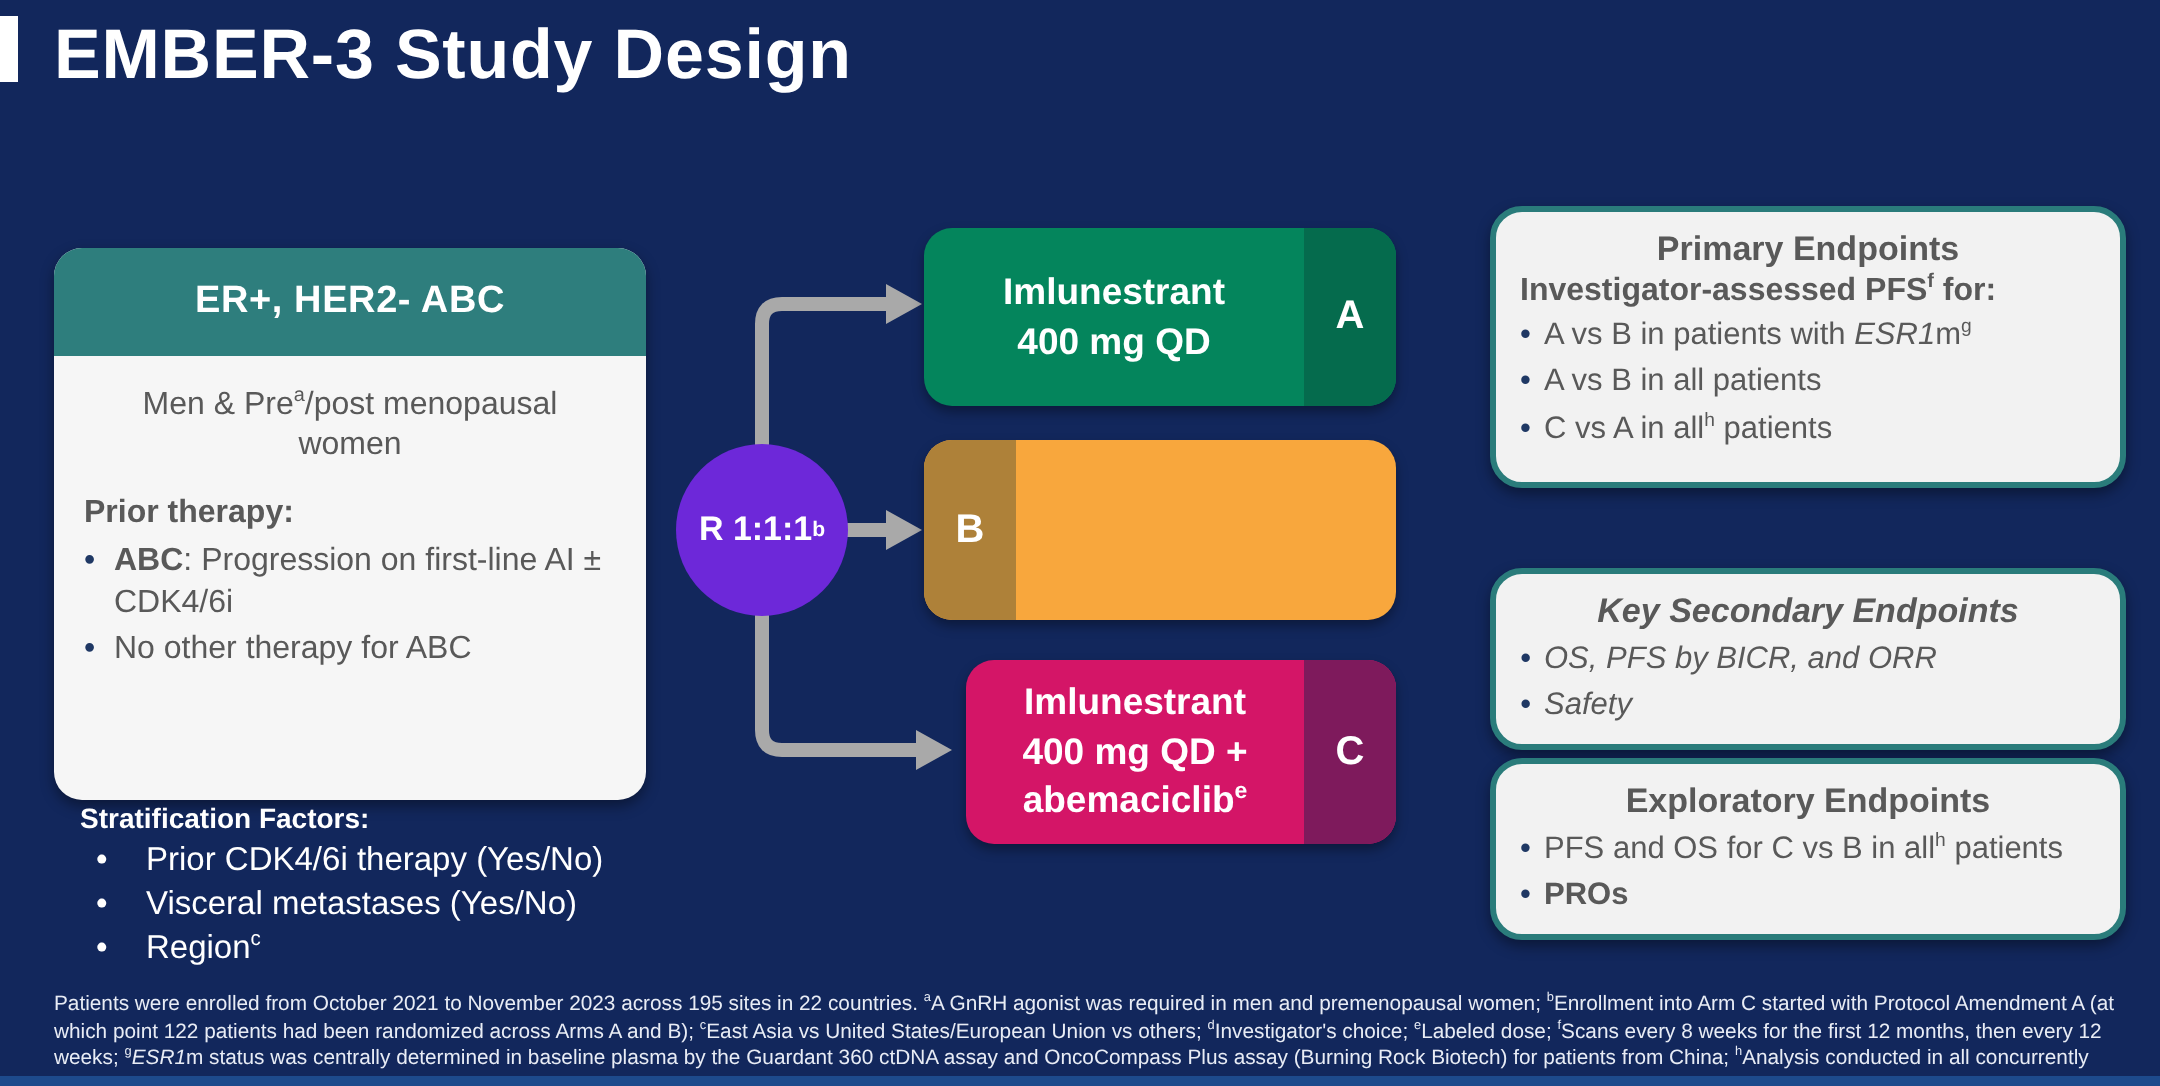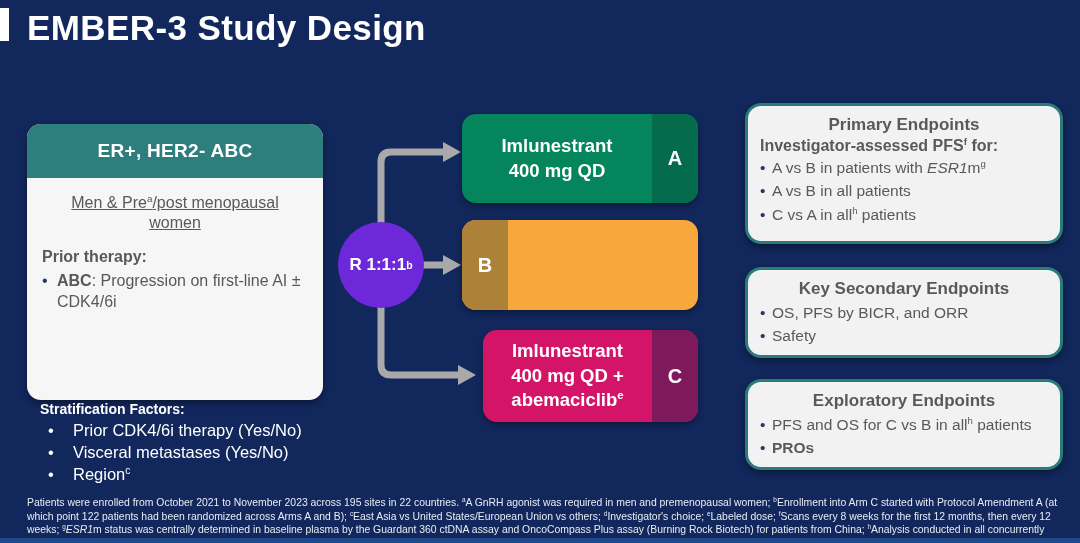--- a/index.html
+++ b/index.html
@@ -23,21 +23,21 @@
     position:absolute; left:27px; top:124px; width:296px; height:276px;
     background:#F6F6F6; border-radius:14px; overflow:hidden;
     box-shadow:0 3px 7px rgba(0,0,0,.4);
   }
   .elig-header {
     height:54px; background:#2E7E7D; color:#fff;
     font-size:19px; font-weight:bold; letter-spacing:.3px;
     display:flex; align-items:center; justify-content:center;
   }
   .elig-body { padding:11px 15px 10px; color:#595959; font-size:16px; line-height:1.28; }
-  .elig-pop { text-align:center; margin:4px 6px 13px;text-decoration:underline; }
+  .elig-pop { text-align:center; margin:4px 6px 13px; }
   .elig-prior { font-weight:bold; margin-bottom:4px; }
   .elig-list { list-style:none; margin:0; padding:0; }
   .elig-list li { position:relative; padding-left:15px; margin-bottom:3px; }
   .elig-list li::before { content:"\2022"; position:absolute; left:0; color:#1F3864; }
 
   
   .strat { position:absolute; left:40px; top:401px; color:#ffffff; }
   .strat-label { font-weight:bold; font-size:14px; margin-bottom:4px; }
   .strat ul { list-style:none; margin:0; padding:0; font-size:16.5px; }
   .strat li { position:relative; padding-left:33px; margin-bottom:3px; }
@@ -71,21 +71,21 @@
     background:#F2F2F2; border:3px solid #2A7C7B; border-radius:16px;
     color:#595959; padding:7px 12px 6px;
     box-shadow:0 3px 7px rgba(0,0,0,.4);
   }
   .panel-title { text-align:center; font-weight:bold; font-size:17px; margin:2px 0; }
   .panel-sub { font-weight:bold; font-size:16px; margin:0 0 1px; }
   .panel ul { list-style:none; margin:0; padding:0; font-size:15.5px; line-height:1.5; }
   .panel li { position:relative; padding-left:12px; }
   .panel li::before { content:"\2022"; position:absolute; left:0; color:#1F3864; }
   .panel-primary { top:103px; height:141px; }
-  .panel-secondary { top:267px; height:91px; }
+  .panel-secondary { top:284px; height:91px;font-style:italic; }
   .panel-exploratory { top:379px; height:91px; }
 
   
   .footnote {
     position:absolute; left:27px; top:496px; width:1043px;
     color:#E8ECF5; font-size:10.4px; line-height:1.3;
   }
   .bottom-bar { position:absolute; left:0; bottom:0; width:1080px; height:5px; background:#1D4A8C; }
 </style>
 </head>
@@ -97,20 +97,21 @@
 
   <div class="page-title">EMBER-3 Study Design</div>
 
   <div class="elig-card">
     <div class="elig-header">ER+, HER2- ABC</div>
     <div class="elig-body">
       <div class="elig-pop"><span>Men &amp; Pre</span><span class="seg-sup">a</span><span>/post menopausal women</span></div>
       <div class="elig-prior">Prior therapy:</div>
       <ul class="elig-list">
         <li><span class="seg-b">ABC</span><span>: Progression on first-line AI ± CDK4/6i</span></li>
+        <li><span>No other therapy for ABC</span></li>
       </ul>
     </div>
   </div>
 
   <div class="strat">
     <div class="strat-label">Stratification Factors:</div>
     <ul>
       <li><span>Prior CDK4/6i therapy (Yes/No)</span></li>
       <li><span>Visceral metastases (Yes/No)</span></li>
       <li><span>Region</span><span class="seg-sup">c</span></li>

